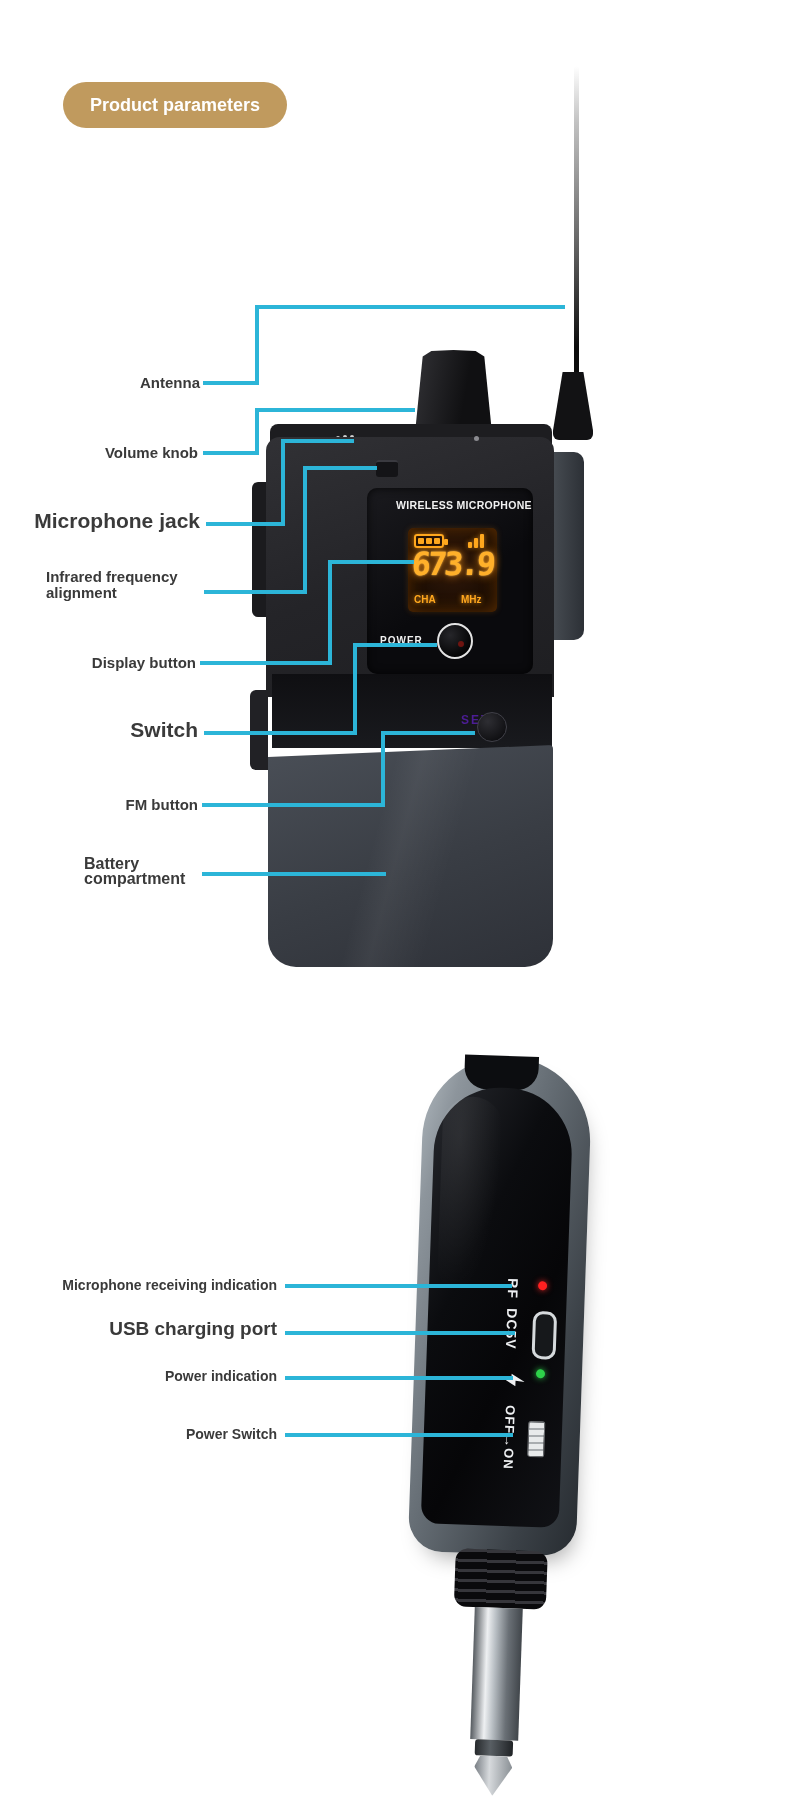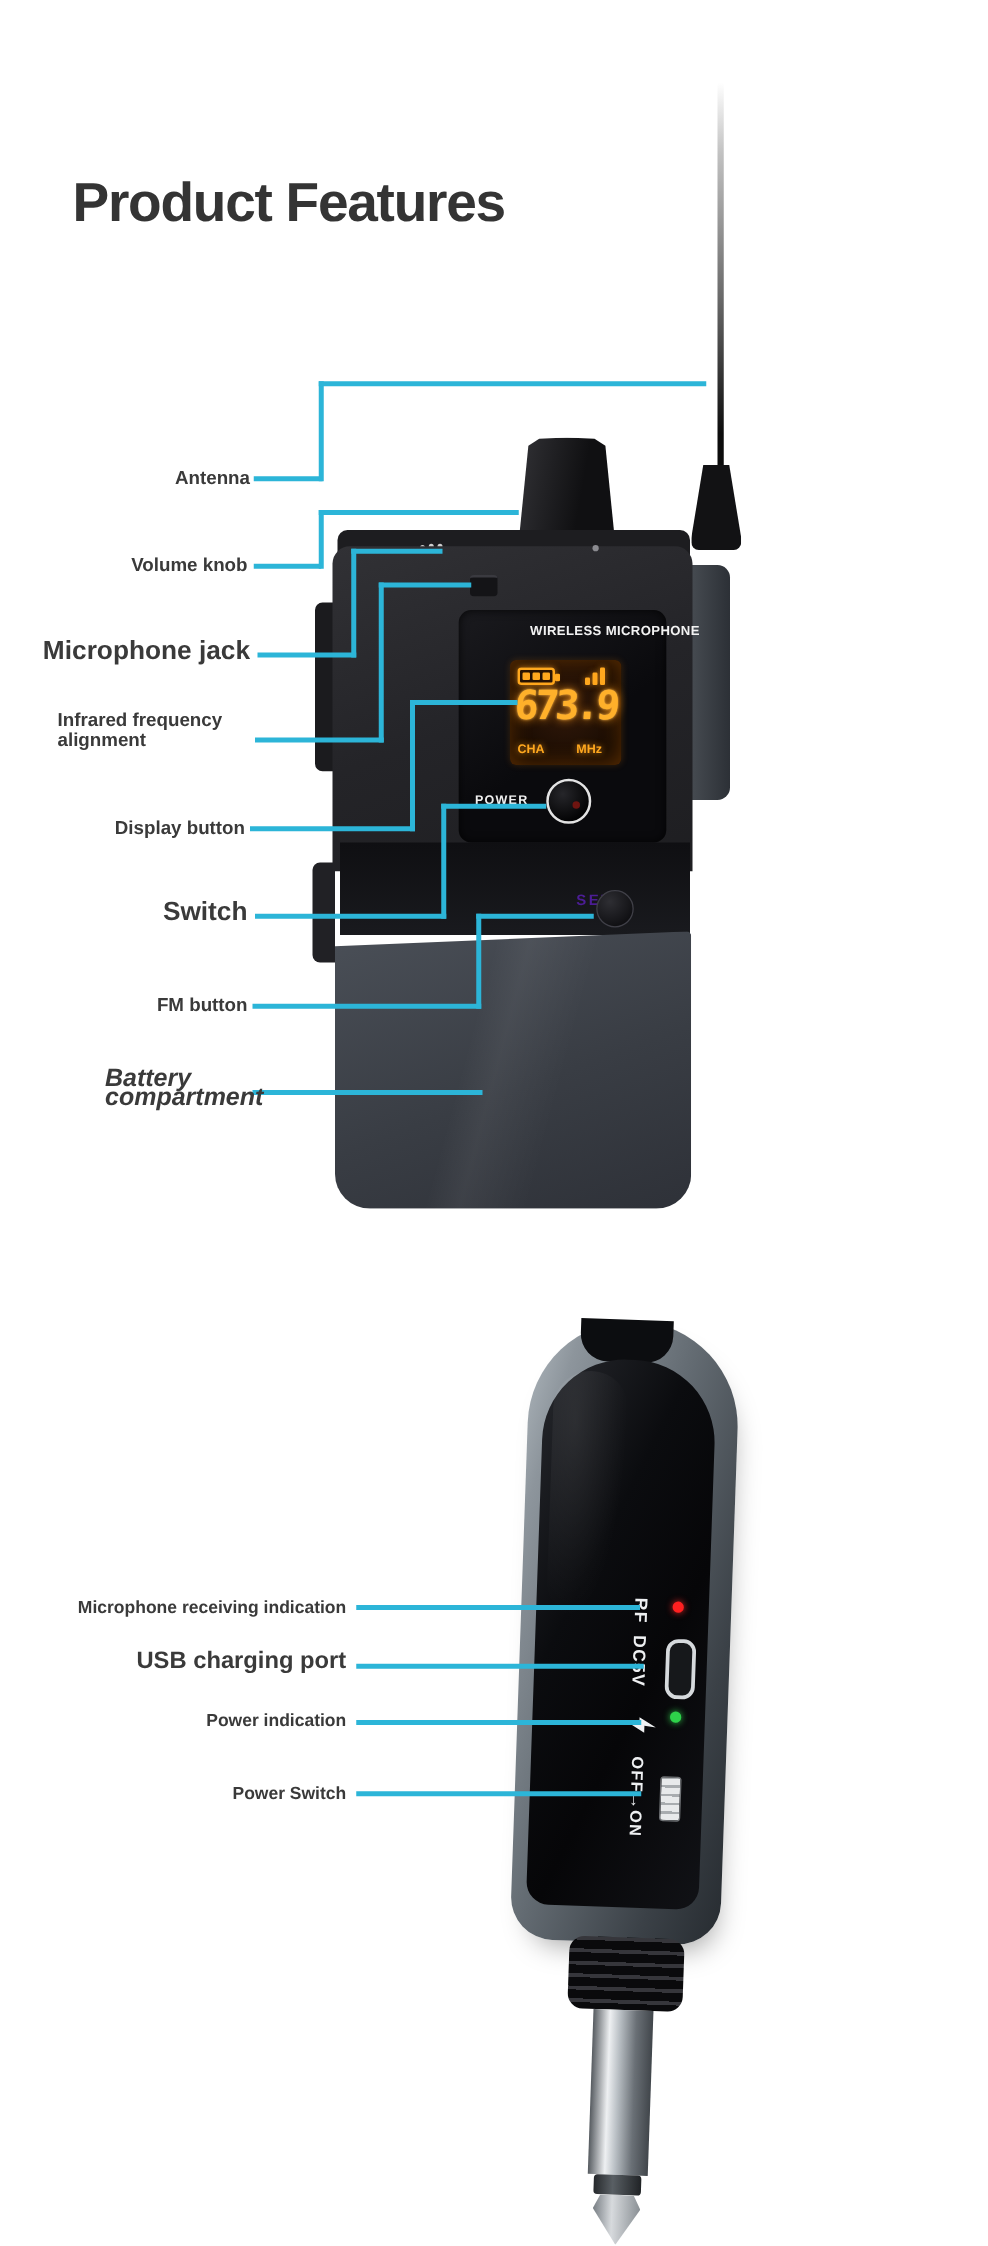--- a/index.html
+++ b/index.html
@@ -15,21 +15,21 @@
 
   
   .lbl{position:absolute;font-weight:bold;color:#3a3a3a;white-space:nowrap;}
   .lbl-antenna{right:590px;top:374px;font-size:15px;}
   .lbl-volume{right:592px;top:444px;font-size:15px;}
   .lbl-micjack{right:590px;top:509px;font-size:21px;}
   .lbl-infrared{right:594px;top:569px;font-size:15px;width:150px;line-height:16px;white-space:normal;}
   .lbl-display{right:594px;top:654px;font-size:15px;}
   .lbl-switch{right:592px;top:718px;font-size:21px;}
   .lbl-fm{right:592px;top:796px;font-size:15px;}
-  .lbl-battery{right:594px;top:856px;font-size:20px;width:112px;line-height:15px;white-space:normal;font-style:italic;}
+  .lbl-battery{right:594px;top:856px;font-size:16px;width:112px;line-height:15px;white-space:normal;}
   .lbl-rx1{right:513px;top:1277px;font-size:14px;}
   .lbl-rx2{right:513px;top:1318px;font-size:19px;}
   .lbl-rx3{right:513px;top:1368px;font-size:14px;}
   .lbl-rx4{right:513px;top:1426px;font-size:14px;}
 
   .cl{position:absolute;background:#2cb5d8;}
 
   
   .tx-wire{position:absolute;left:574px;top:66px;width:5px;height:312px;border-radius:3px;
            background:linear-gradient(rgba(200,200,200,0),#c2c2c2 18%,#6a6a6a 55%,#0c0c0c 90%);}
@@ -46,21 +46,21 @@
   .tx-clip-left{position:absolute;left:252px;top:482px;width:16px;height:135px;background:#1b1b1e;
            border-radius:6px 0 0 6px;}
   .tx-clip-left2{position:absolute;left:250px;top:690px;width:18px;height:80px;background:#212125;
            border-radius:6px 0 0 6px;}
   .tx-clip-right{position:absolute;left:552px;top:452px;width:32px;height:188px;
            background:linear-gradient(90deg,#474c52,#2c3036);border-radius:0 10px 10px 0;}
   .tx-panel{position:absolute;left:367px;top:488px;width:166px;height:186px;border-radius:10px;
            background:linear-gradient(145deg,#1a1a1e,#0a0a0d 55%);
            box-shadow:inset 0 0 8px rgba(0,0,0,.8);}
   .tx-panel-title{position:absolute;left:367px;top:499px;width:194px;text-align:center;
-           color:#f2f2f2;font-size:10.5px;font-weight:bold;letter-spacing:.3px;padding-left:28px;}
+           color:#f2f2f2;font-size:10.5px;font-weight:bold;letter-spacing:.3px;}
   .tx-lcd{position:absolute;left:408px;top:528px;width:89px;height:84px;border-radius:5px;
            background:radial-gradient(circle at 50% 45%,#33190a 0%,#170b02 75%);
            box-shadow:inset 0 0 18px rgba(255,130,0,.30),0 0 6px rgba(255,140,0,.18);}
   .lcd-batt{position:absolute;left:414px;top:534px;width:30px;height:14px;border:2px solid #ffa81e;
            border-radius:3px;display:flex;gap:2px;padding:2px;box-sizing:border-box;
            box-shadow:0 0 5px rgba(255,160,30,.7);}
   .lcd-batt::after{content:"";position:absolute;right:-6px;top:3px;width:4px;height:6px;background:#ffa81e;border-radius:1px;}
   .lcd-batt i{flex:1;background:#ffa81e;border-radius:1px;}
   .lcd-sig{position:absolute;left:468px;top:533px;width:22px;height:15px;}
   .lcd-sig i{position:absolute;bottom:0;width:4px;background:#ffa81e;border-radius:1px;
@@ -138,21 +138,21 @@
       background:linear-gradient(90deg,#26292c,#595f64 40%,#202326);}
   .rx-tip{position:absolute;left:84px;top:706px;width:38px;height:40px;
       background:linear-gradient(90deg,#777d83,#d7dadd 40%,#898f94);
       clip-path:polygon(15% 0,85% 0,100% 28%,50% 100%,0 28%);}
 </style>
 </head>
 <body>
 
 <div class="page">
 
-  <h1 class="title">Product Features</h1>
+  <div class="badge">Product parameters</div>
 
   <div>
     <div class="tx-wire"></div>
     <div class="tx-ant-base"></div>
     <div class="tx-knob"></div>
     <div class="tx-topcap"></div>
     <div class="tx-jackdot" style="left:336px;top:436px;position:absolute;"></div>
     <div class="tx-jackdot" style="left:343px;top:435px;position:absolute;"></div>
     <div class="tx-jackdot" style="left:350px;top:435px;position:absolute;"></div>
     <div class="tx-clip-left"></div>

